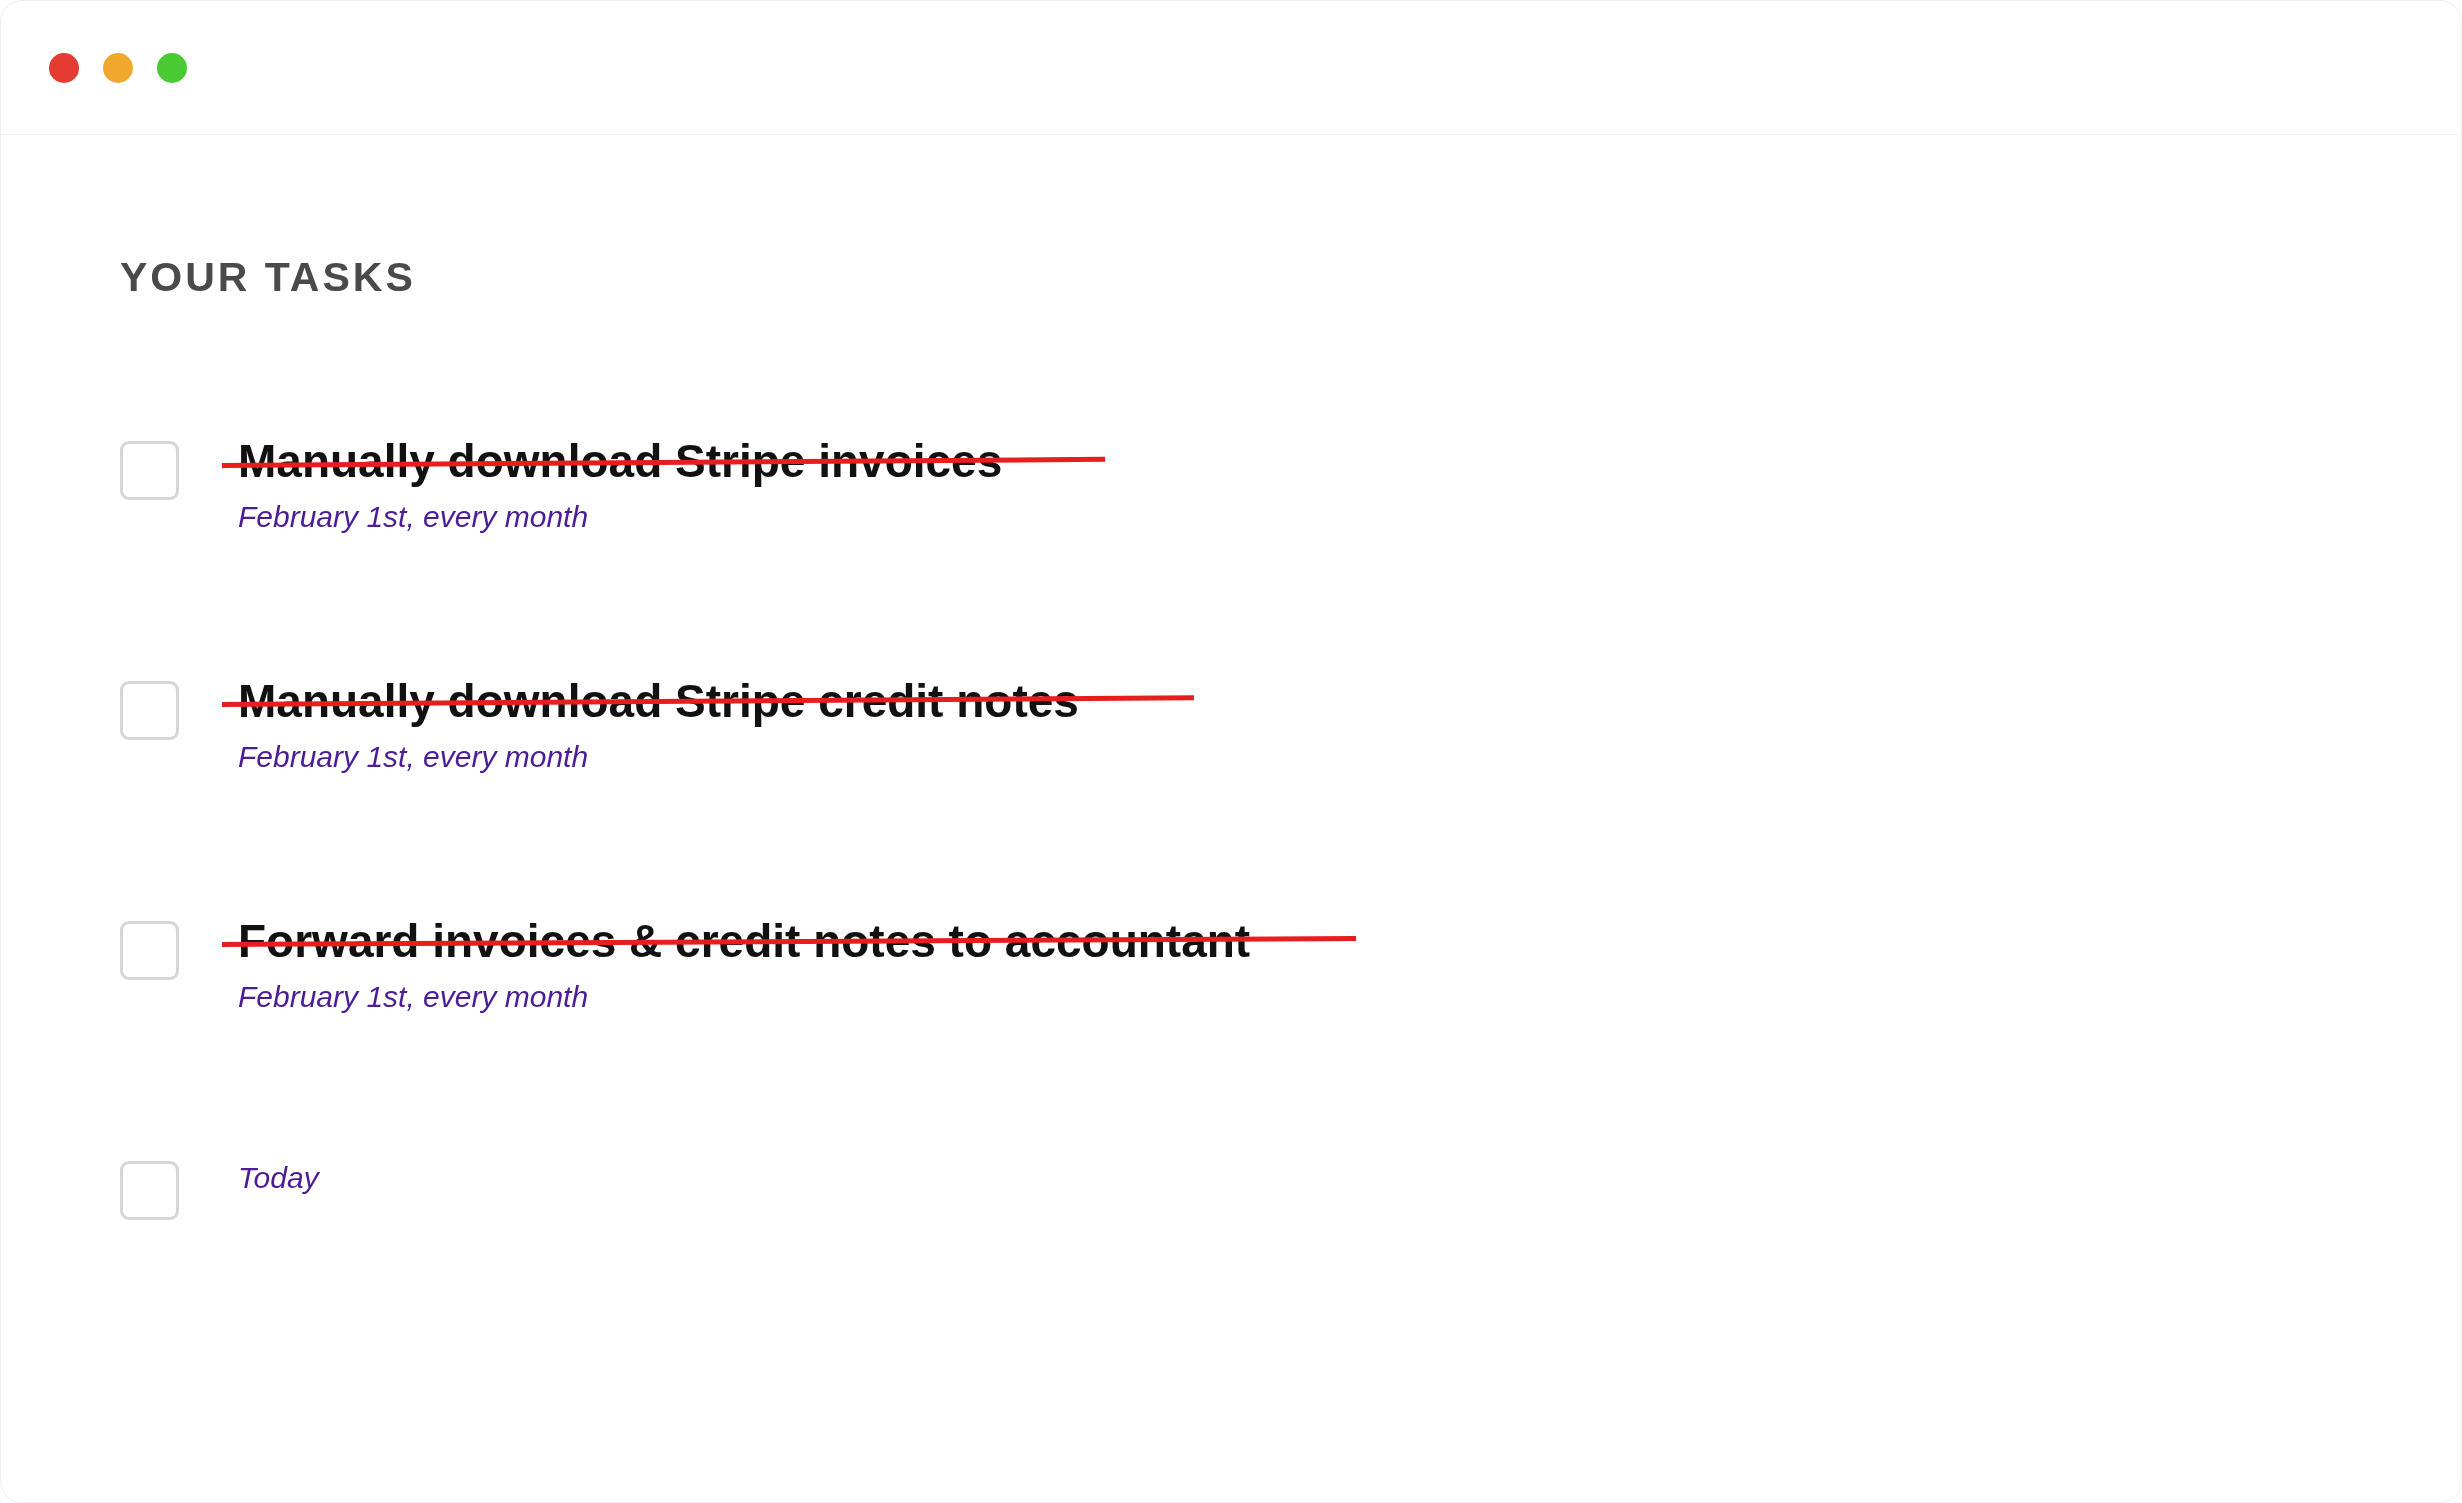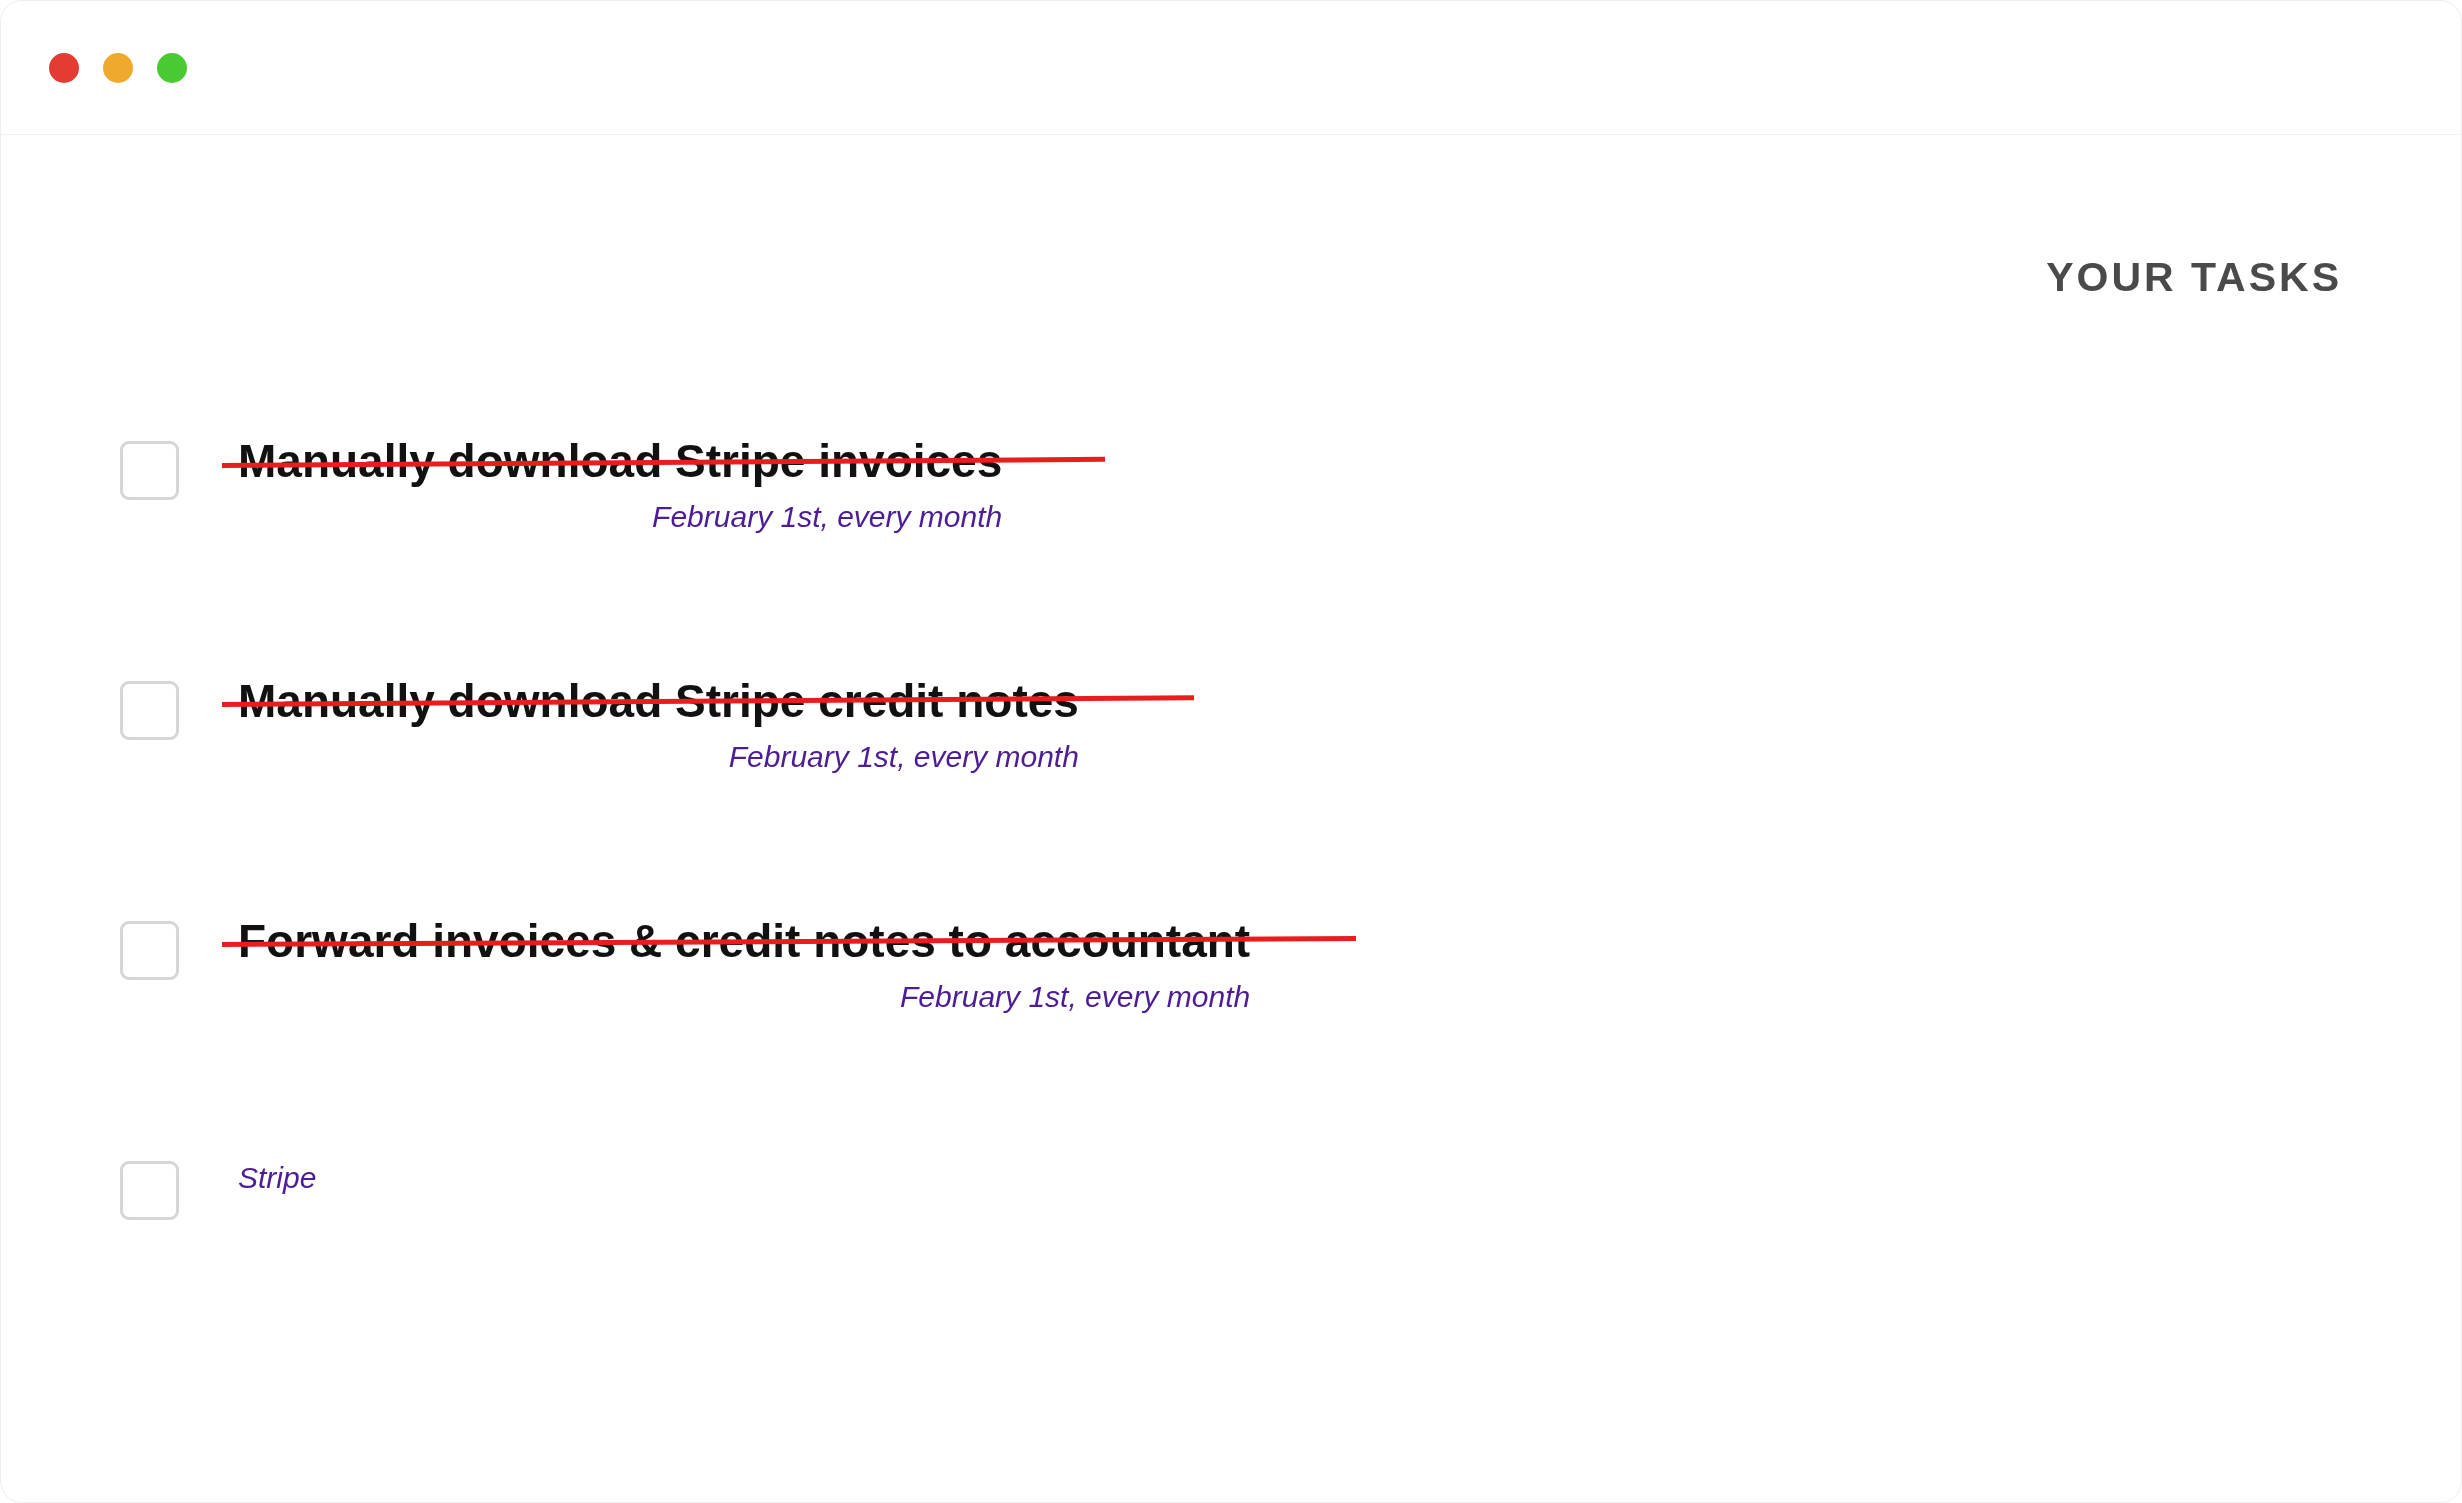--- a/index.html
+++ b/index.html
@@ -32,21 +32,20 @@
     .traffic-light {
       width: 30px;
       height: 30px;
       border-radius: 50%;
     }
     .traffic-light.red { background: #e43b33; }
     .traffic-light.yellow { background: #f0a92e; }
     .traffic-light.green { background: #49ca33; }
     .content {
       padding: 119px 119px 0 119px;
-      text-align: right;
     }
     .heading {
       font-size: 41px;
       font-weight: 600;
       letter-spacing: 3px;
       color: #4a4a4a;
       margin-bottom: 134px;
     }
     .task {
       display: flex;
@@ -123,19 +122,19 @@
         <div class="task">
           <div class="checkbox"></div>
           <div class="task-body">
             <div class="task-title slashed">Forward invoices &amp; credit notes to accountant<div class="slash-line" style="width: 1134px; transform: rotate(-0.3deg);"></div></div>
             <div class="task-sub">February 1st, every month</div>
           </div>
         </div>
         <div class="task">
           <div class="checkbox"></div>
           <div class="task-body">
-            <div class="task-sub">Stripe</div>
+            <div class="task-sub">Today</div>
           </div>
         </div>
       </div>
   </div>
 </div>
 
 
 </body></html>

